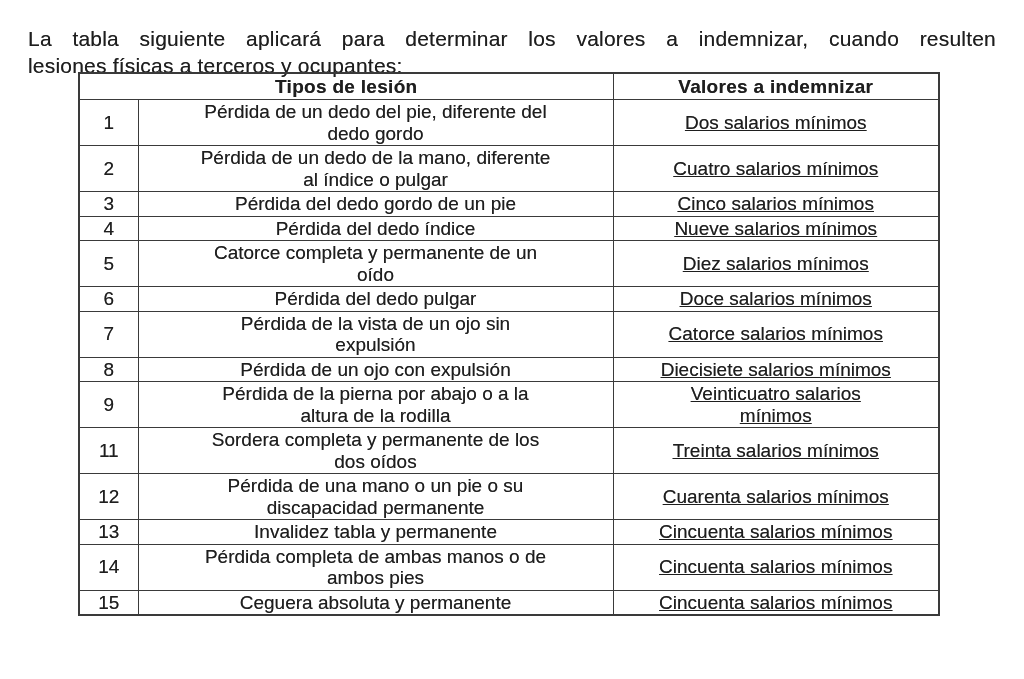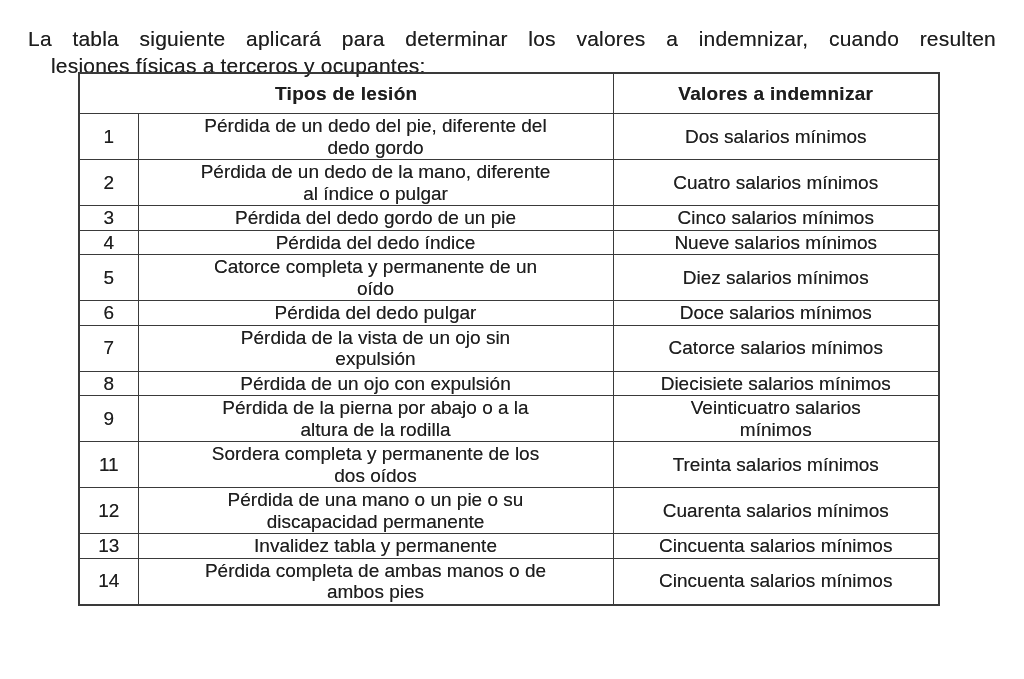--- a/index.html
+++ b/index.html
@@ -28,60 +28,60 @@
     letter-spacing: 0.2px;
   }
   .intro-line-1 {
     display: block;
     text-align: justify;
     text-align-last: justify;
   }
   .intro-line-2 {
     display: block;
     text-align: left;
-    margin-left: 23px;
   }
   table.doc-table {
     position: absolute;
     left: 78px;
     top: 72px;
     width: 860px;
     border-collapse: collapse;
     table-layout: fixed;
     font-size: 19px;
     border: 2px solid #3a3a3a;
   }
   .doc-table th, .doc-table td {
     border: 1.5px solid #3a3a3a;
     overflow: hidden;
   }
   .doc-table th {
     font-weight: bold;
     height: 25px;
-    padding: 7px 4px;
+    padding: 0 4px;
     text-align: center;
     letter-spacing: 0.3px;
     vertical-align: middle;
   }
   .doc-table td {
     padding: 1px 8px;
     line-height: 21.5px;
     vertical-align: middle;
   }
   td.cell-num {
     text-align: center;
     padding: 1px 2px;
   }
   td.cell-lesion {
     text-align: center;
     white-space: pre-line;
   }
   td.cell-valor {
     text-align: center;
     white-space: pre-line;
+    text-decoration: underline;
   }
 </style>
 </head>
 <body>
 
 <div>
 
   <p class="intro page-text">
     <span class="intro-line-1">La tabla siguiente aplicará para determinar los valores a indemnizar, cuando resulten</span>
     <span class="intro-line-2">lesiones físicas a terceros y ocupantes:</span>
@@ -167,16 +167,21 @@
           <td class="cell-num">13</td>
           <td class="cell-lesion">Invalidez tabla y permanente</td>
           <td class="cell-valor">Cincuenta salarios mínimos</td>
         </tr>
         <tr>
           <td class="cell-num">14</td>
           <td class="cell-lesion">Pérdida completa de ambas manos o de
 ambos pies</td>
           <td class="cell-valor">Cincuenta salarios mínimos</td>
         </tr>
+        <tr>
+          <td class="cell-num">15</td>
+          <td class="cell-lesion">Ceguera absoluta y permanente</td>
+          <td class="cell-valor">Cincuenta salarios mínimos</td>
+        </tr>
       </tbody>
   </table>
 
 </div>
 
 </body></html>

